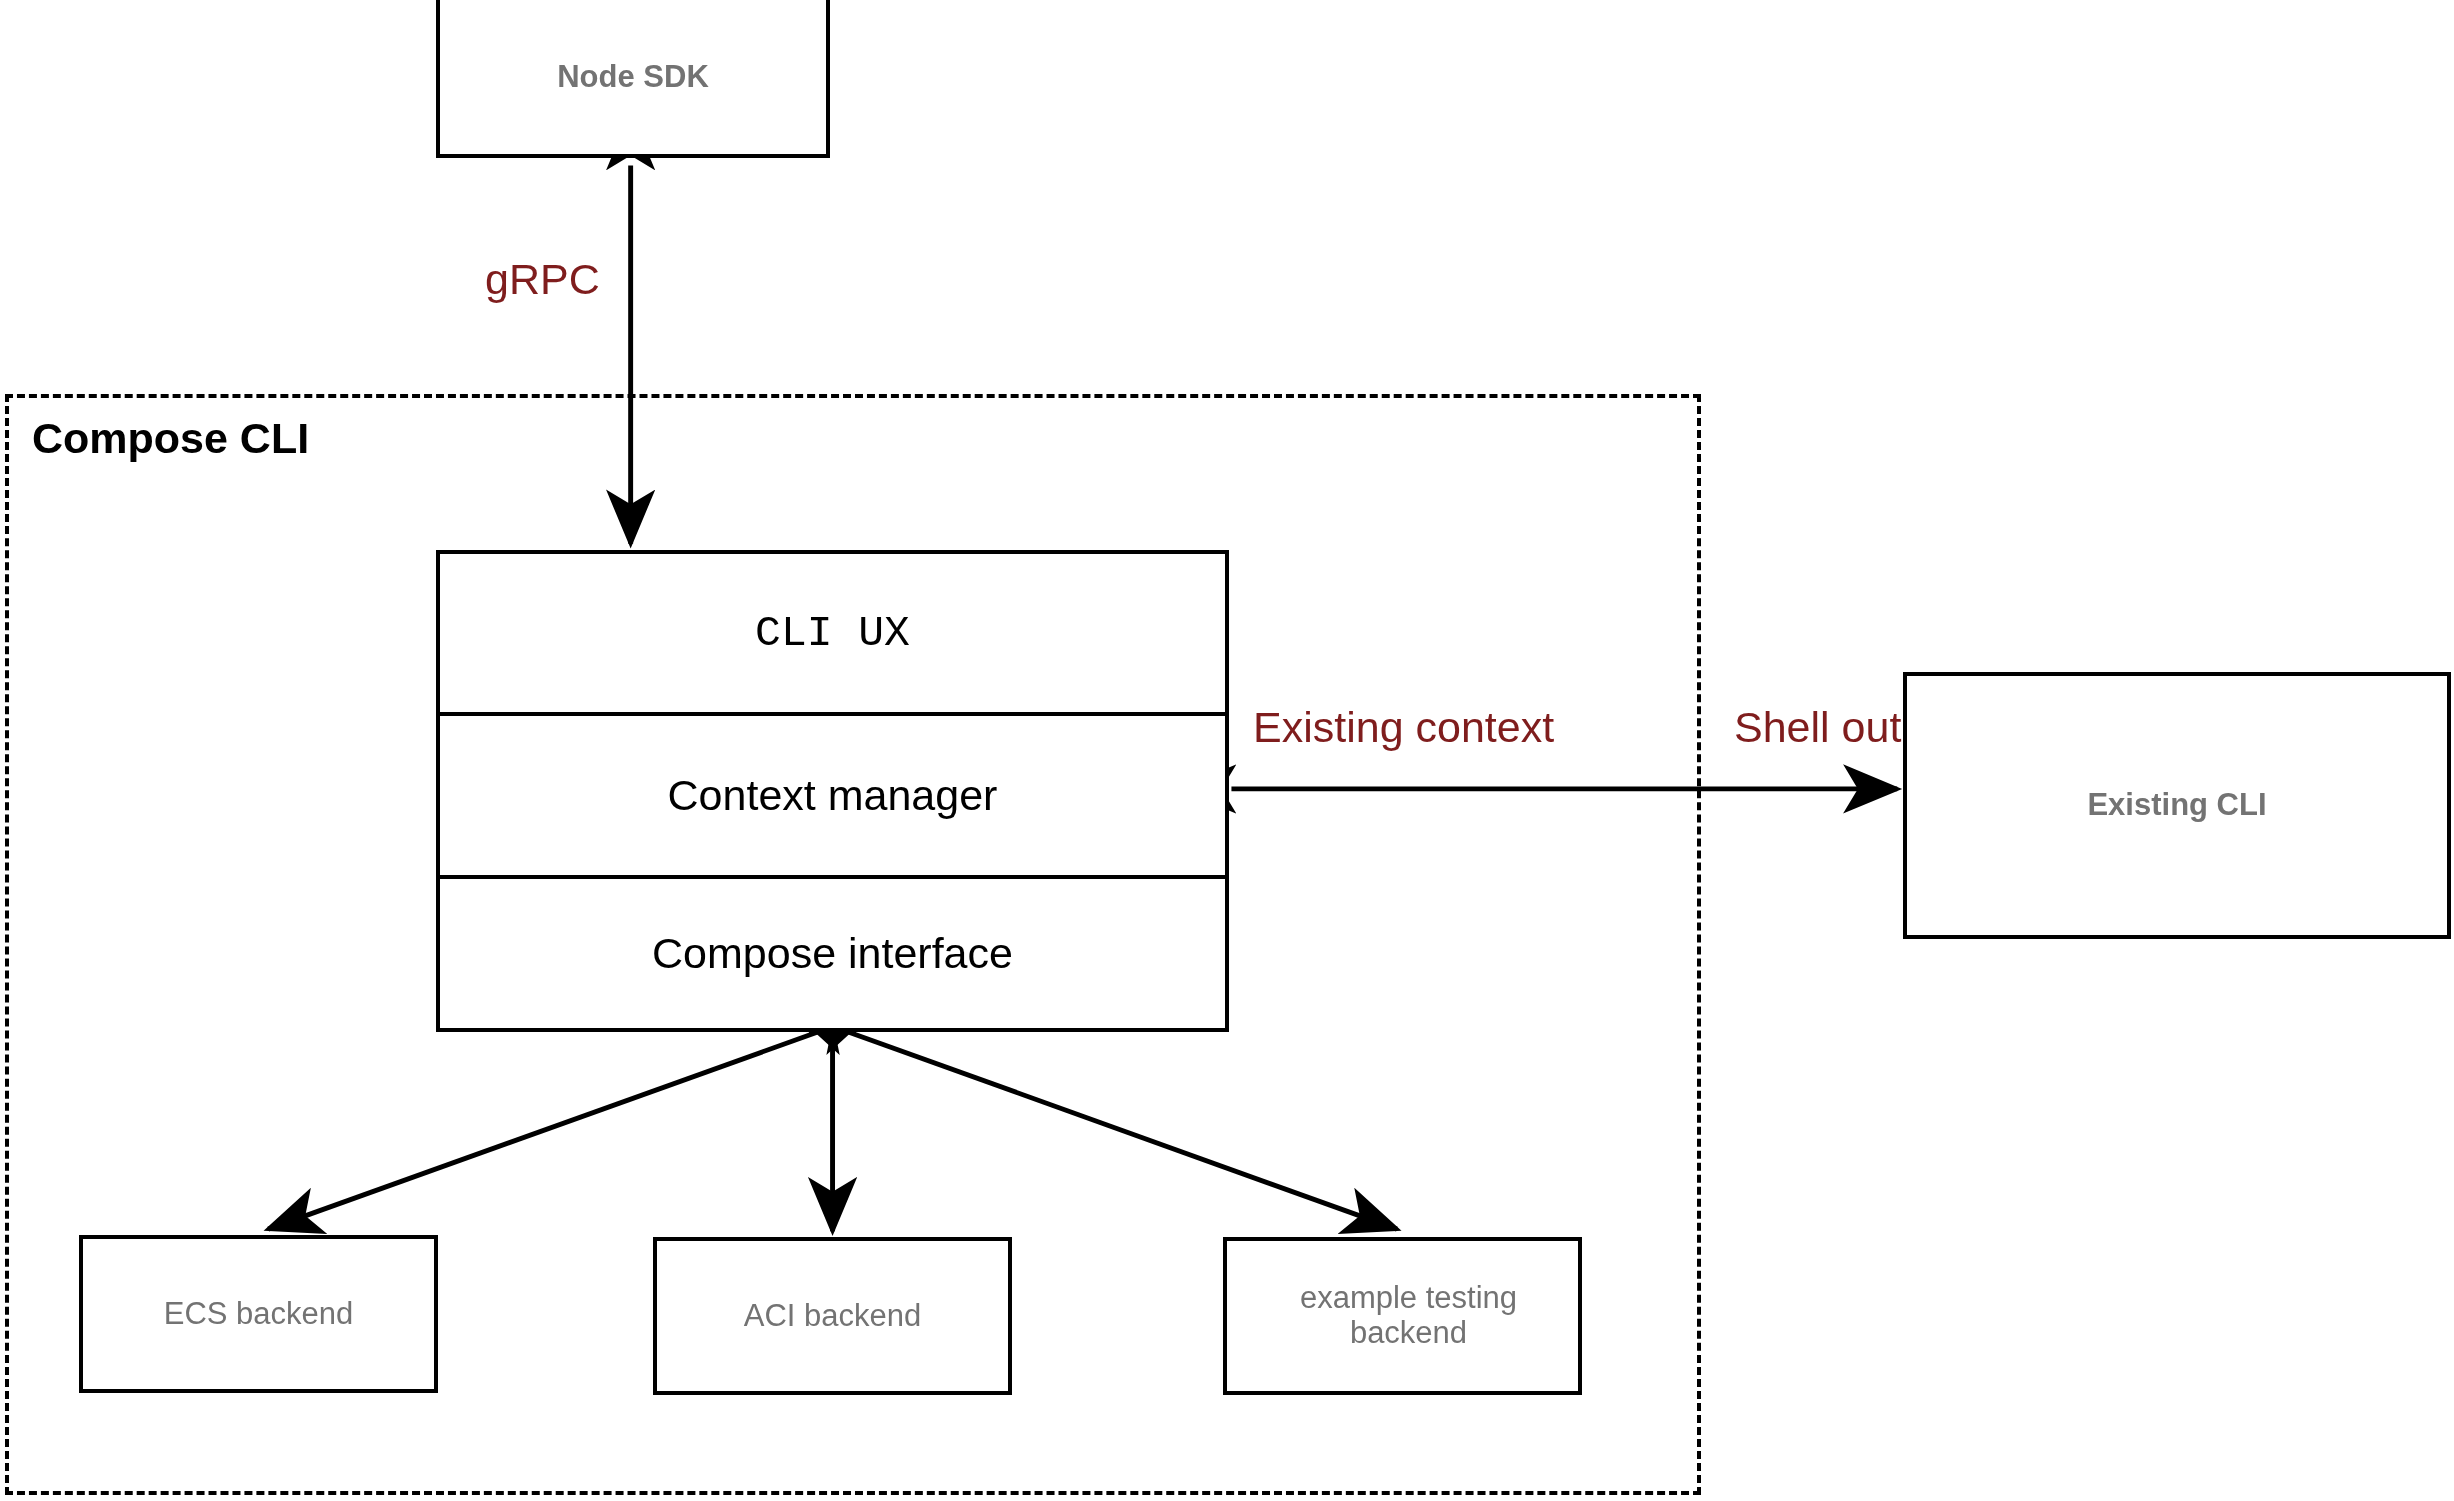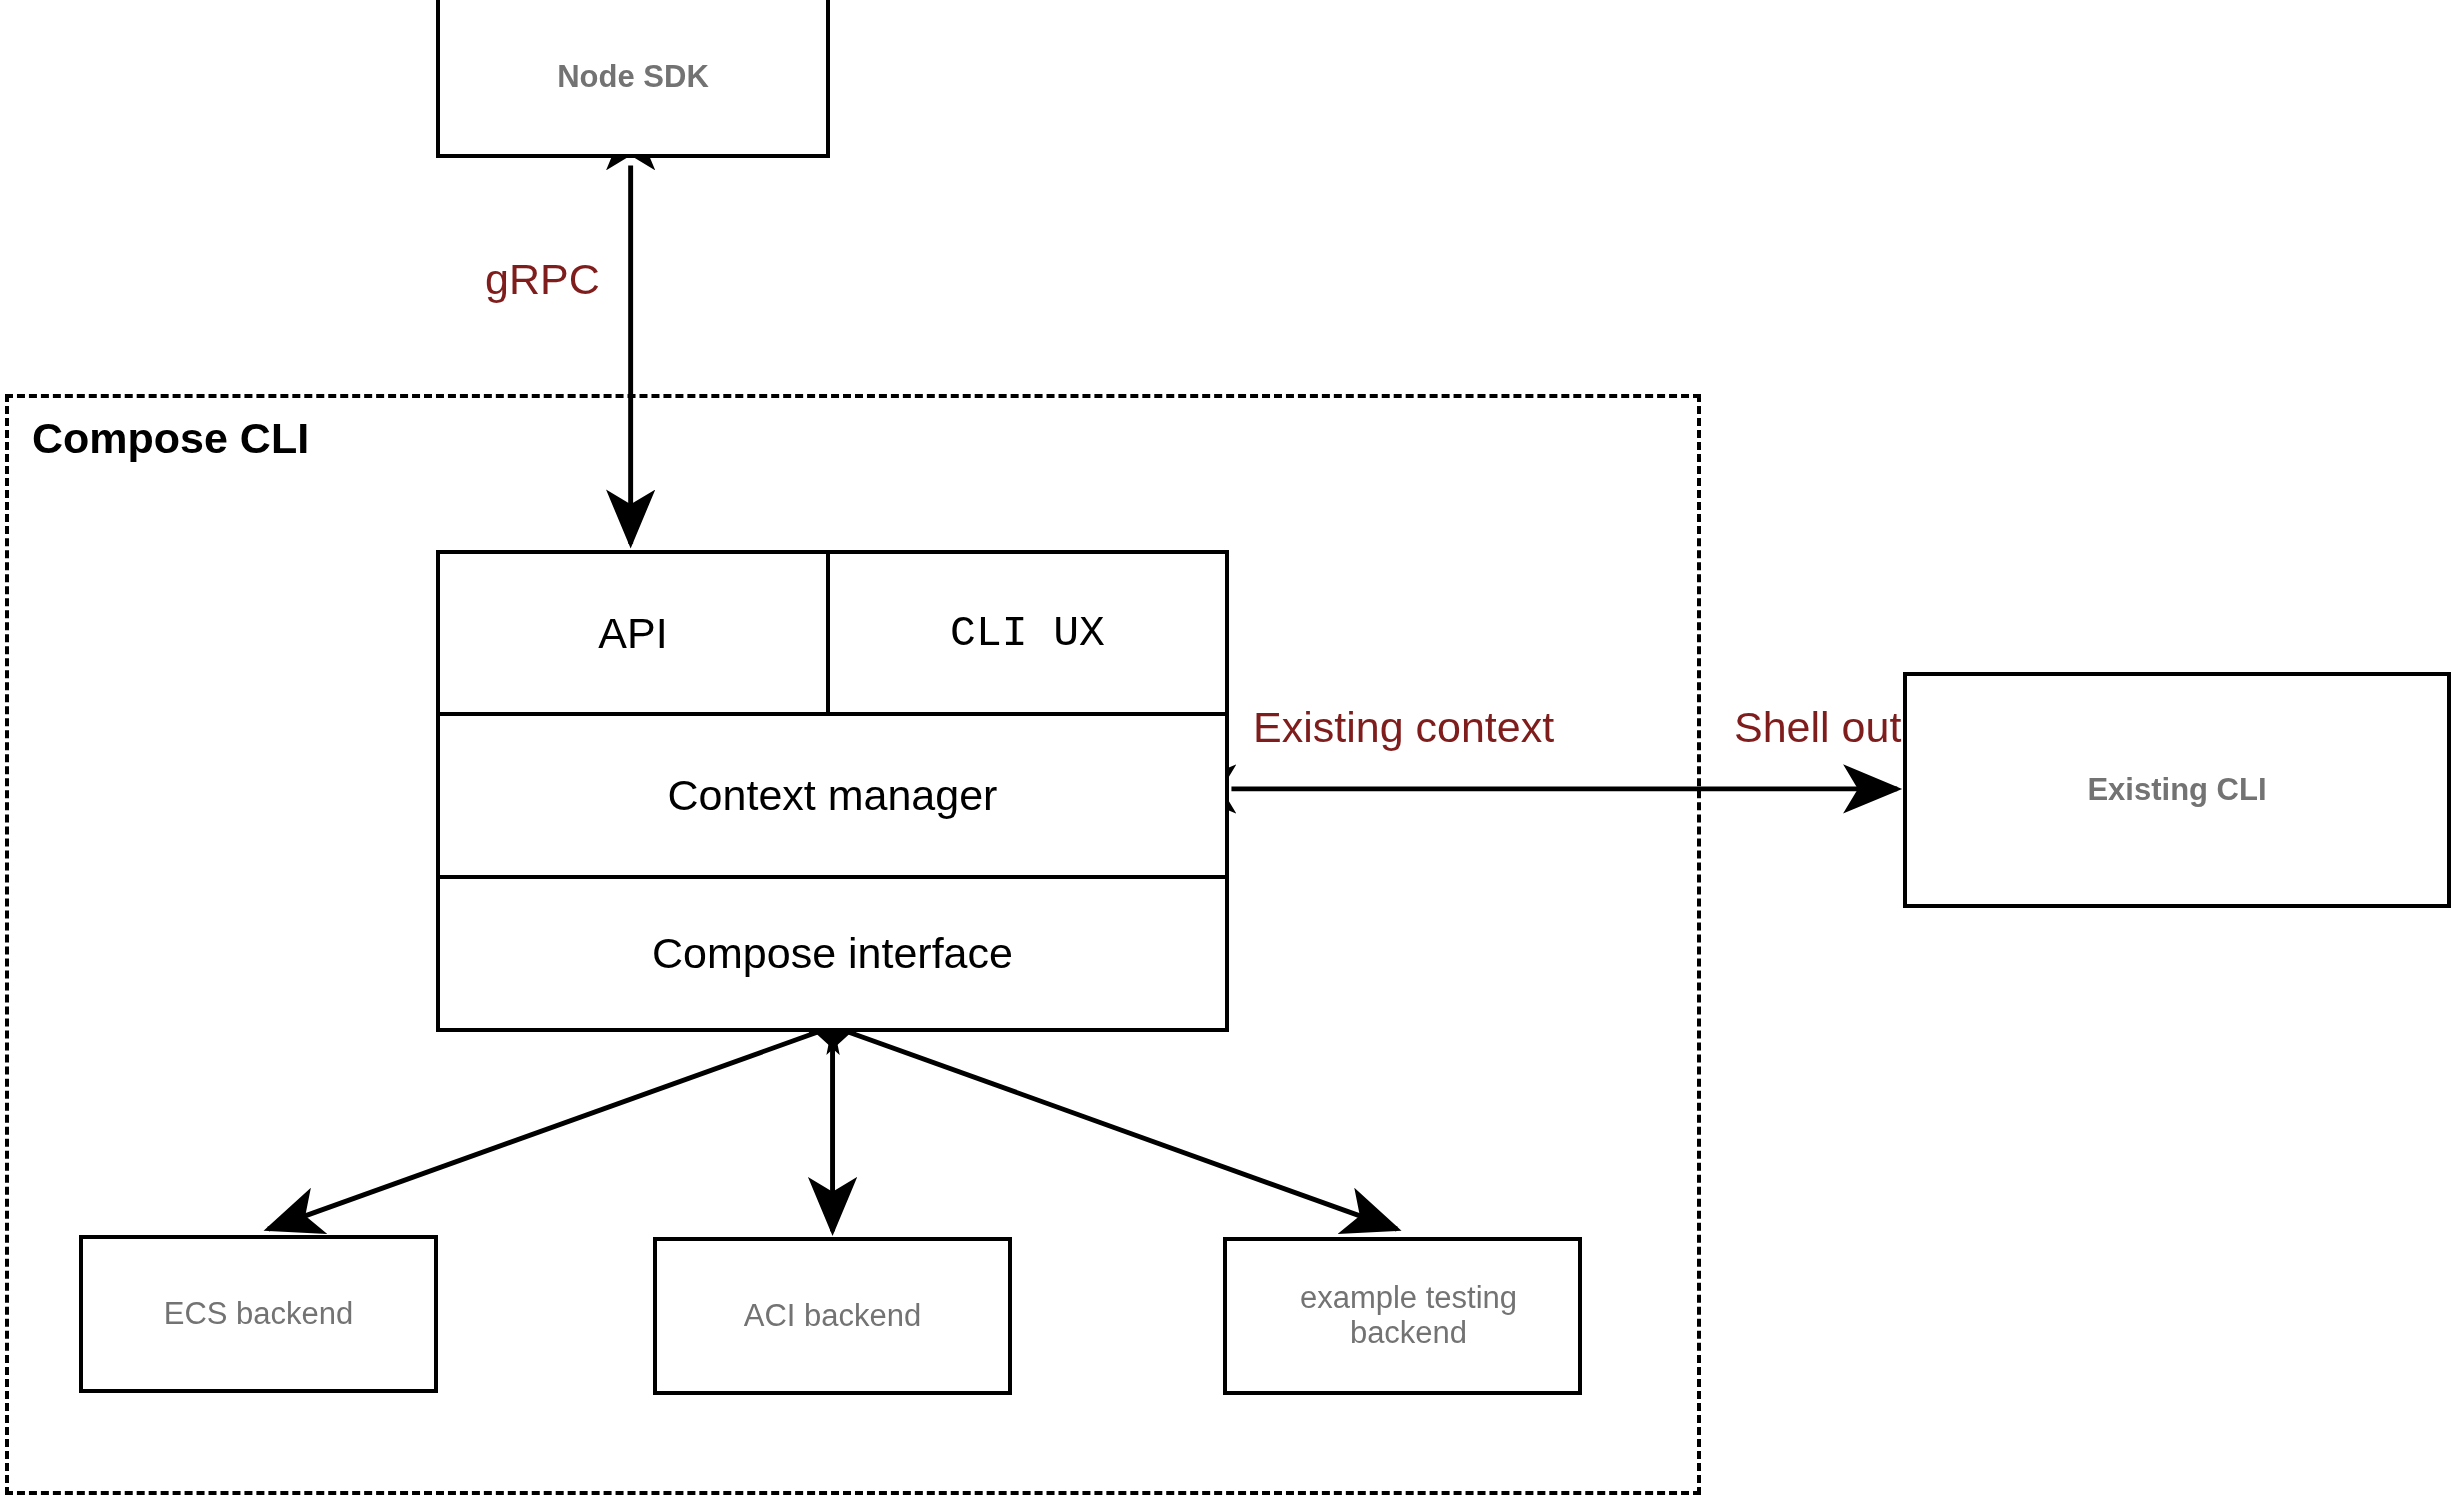--- a/index.html
+++ b/index.html
@@ -139,38 +139,37 @@
 
   <div class="box" style="left:436px; top:-3.9px; width:394px; height:162px;">
     <span class="box-label bold-label">Node SDK</span>
   </div>
 
   <div class="edge-label" style="left:485px; top:255px;">gRPC</div>
 
   <div class="stack" style="left:436px; top:550px; width:793px; height:482px;">
 
     <div class="stack-row" style="height:162px;">
-      <div class="stack-cell" style="width:390px;">API</div>
       <div class="stack-cell" style="flex:1 1 auto;font-family:Liberation Mono, monospace;">CLI UX</div>
     </div>
 
     <div class="stack-row" style="height:163px;">
       <div class="stack-cell" style="flex:1 1 auto;">Context manager</div>
     </div>
 
     <div class="stack-row" style="flex:1 1 auto;">
       <div class="stack-cell" style="flex:1 1 auto;">Compose interface</div>
     </div>
   </div>
 
   <div class="edge-label" style="left:1253px; top:703px;">Existing context</div>
 
   <div class="edge-label" style="left:1734px; top:703px;">Shell out</div>
 
-  <div class="box" style="left:1903px; top:672px; width:548px; height:236px;">
+  <div class="box" style="left:1903px; top:672px; width:548px; height:267px;">
     <span class="box-label bold-label">Existing CLI</span>
   </div>
 
   <div class="box" style="left:79px; top:1235px; width:359px; height:158px;">
     <span class="box-label">ECS backend</span>
   </div>
 
   <div class="box" style="left:653px; top:1237px; width:359px; height:158px;">
     <span class="box-label">ACI backend</span>
   </div>

